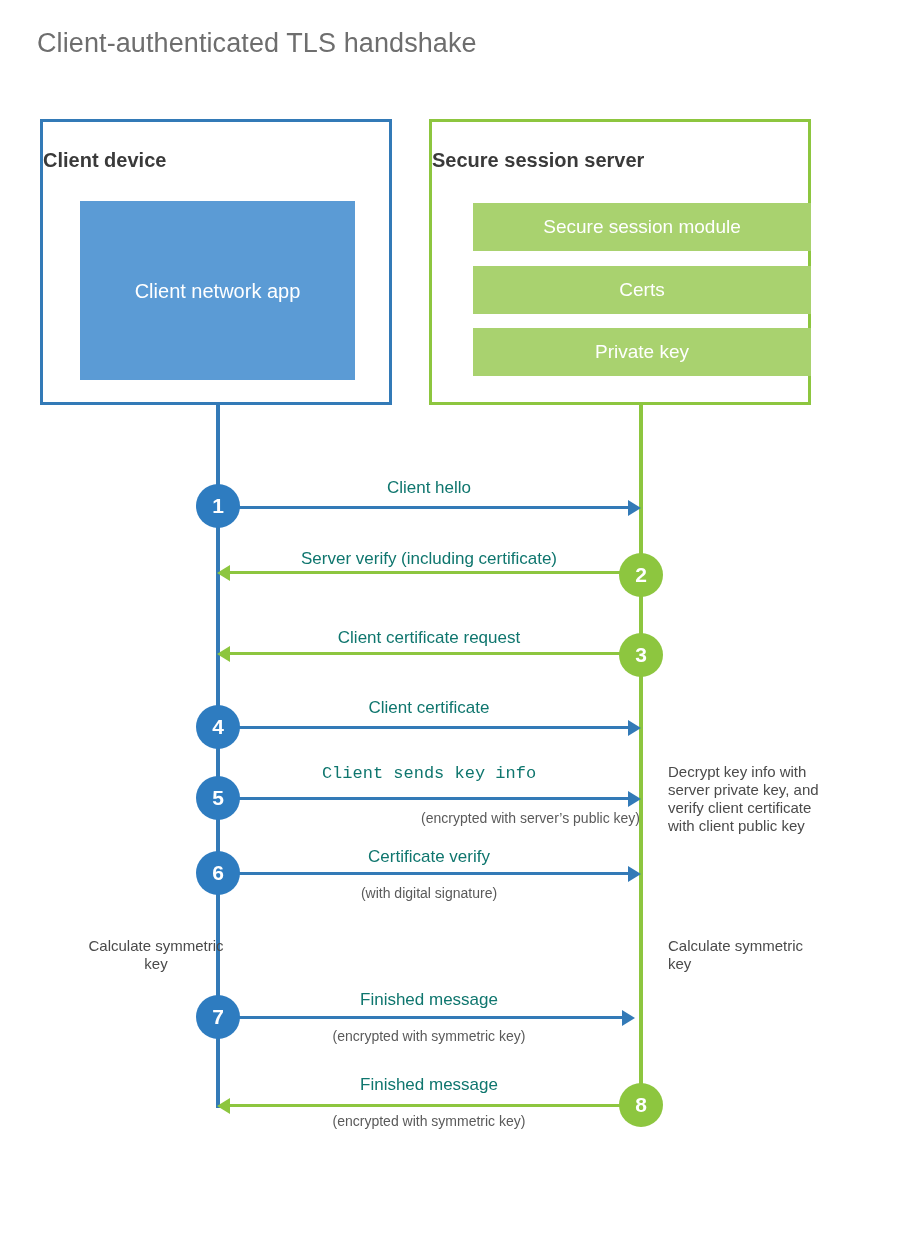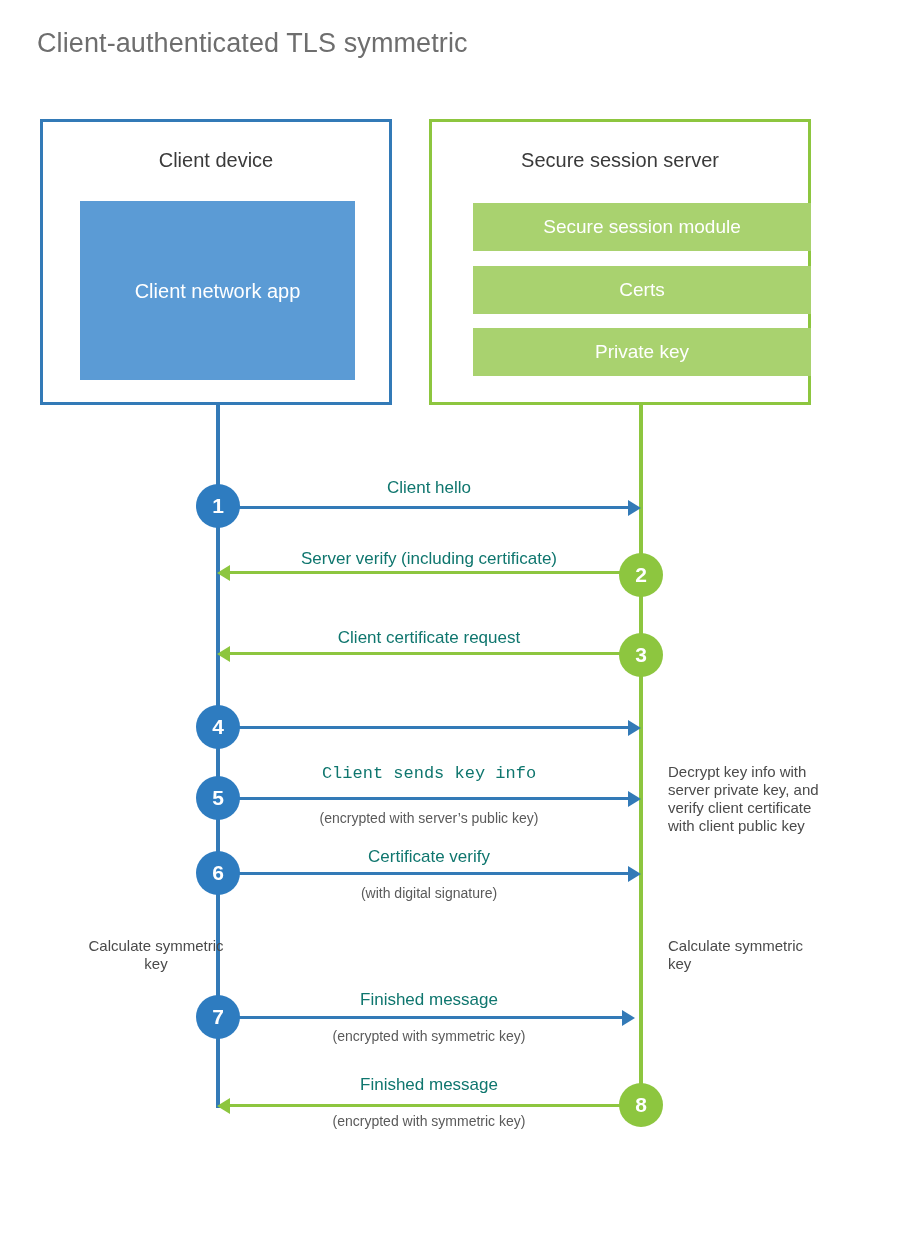--- a/index.html
+++ b/index.html
@@ -50,23 +50,22 @@
     top: 119px;
     width: 382px;
     height: 286px;
     border: 3px solid #8dc63f;
   }
   .party-title {
     position: absolute;
     left: 0;
     right: 0;
     top: 27px;
-    text-align: center;
     font-size: 20px;
-    font-weight: normal;
+    font-weight: bold;
     color: #3a3a3a;
   }
   #client-app-box {
     position: absolute;
     left: 37px;
     top: 79px;
     width: 275px;
     height: 179px;
     background: #5b9bd5;
     color: #ffffff;
@@ -171,21 +170,21 @@
   }
   #note-server-decrypt { left: 668px; top: 763px; width: 170px; }
   #note-client-symkey  { left: 86px;  top: 937px; width: 140px; text-align: center; }
   #note-server-symkey  { left: 668px; top: 937px; width: 150px; }
 </style>
 </head>
 <body>
 
 <div id="canvas">
 
-  <div id="diagram-title">Client-authenticated TLS symmetric</div>
+  <div id="diagram-title">Client-authenticated TLS handshake</div>
 
   <div id="client-box" class="party-box">
     <div class="party-title">Client device</div>
     <div id="client-app-box">Client network app</div>
   </div>
 
   <div id="server-box" class="party-box">
     <div class="party-title">Secure session server</div>
     <div id="server-bar-0" class="server-bar">Secure session module</div>
     <div id="server-bar-1" class="server-bar">Certs</div>
@@ -205,26 +204,27 @@
   <div class="msg-label" style="left:218px; top:549px; width:422px;">Server verify (including certificate)</div>
   <div class="step-circle green" style="top:553px;">2</div>
 
   <div class="msg-line green" style="left:230px; top:652px; width:411px;"></div>
   <div class="arrow-head left green" style="left:217px; top:646px;"></div>
   <div class="msg-label" style="left:218px; top:628px; width:422px;">Client certificate request</div>
   <div class="step-circle green" style="top:633px;">3</div>
 
   <div class="msg-line blue" style="left:218px; top:726px; width:410px;"></div>
   <div class="arrow-head right blue" style="left:628px; top:720px;"></div>
+  <div class="msg-label" style="left:218px; top:698px; width:422px;">Client certificate</div>
   <div class="step-circle blue" style="top:705px;">4</div>
 
   <div class="msg-line blue" style="left:218px; top:797px; width:410px;"></div>
   <div class="arrow-head right blue" style="left:628px; top:791px;"></div>
   <div class="msg-label" style="left:218px; top:764px; width:422px;font-family:Liberation Mono, monospace;">Client sends key info</div>
-  <div class="msg-sublabel" style="left:218px; top:810px; width:422px;">(encrypted with server’s public key)</div>
+  <div class="msg-sublabel" style="left:218px; top:810px; width:422px;text-align:right;">(encrypted with server’s public key)</div>
   <div class="step-circle blue" style="top:776px;">5</div>
 
   <div class="msg-line blue" style="left:218px; top:872px; width:410px;"></div>
   <div class="arrow-head right blue" style="left:628px; top:866px;"></div>
   <div class="msg-label" style="left:218px; top:847px; width:422px;">Certificate verify</div>
   <div class="msg-sublabel" style="left:218px; top:885px; width:422px;">(with digital signature)</div>
   <div class="step-circle blue" style="top:851px;">6</div>
 
   <div class="msg-line blue" style="left:218px; top:1016px; width:404px;"></div>
   <div class="arrow-head right blue" style="left:622px; top:1010px;"></div>

